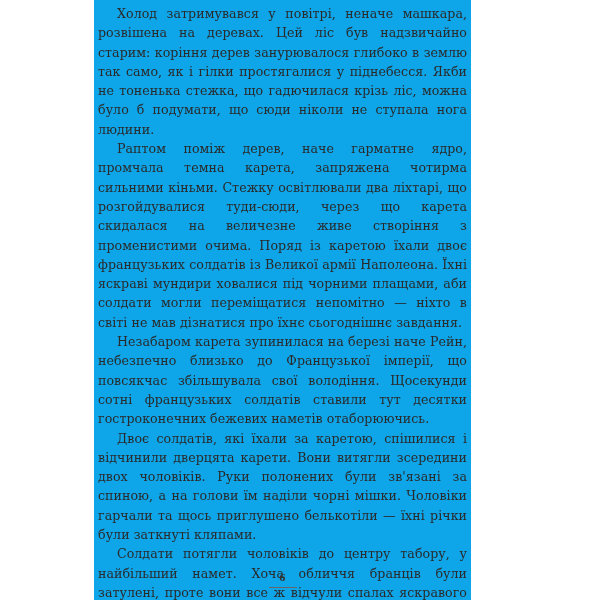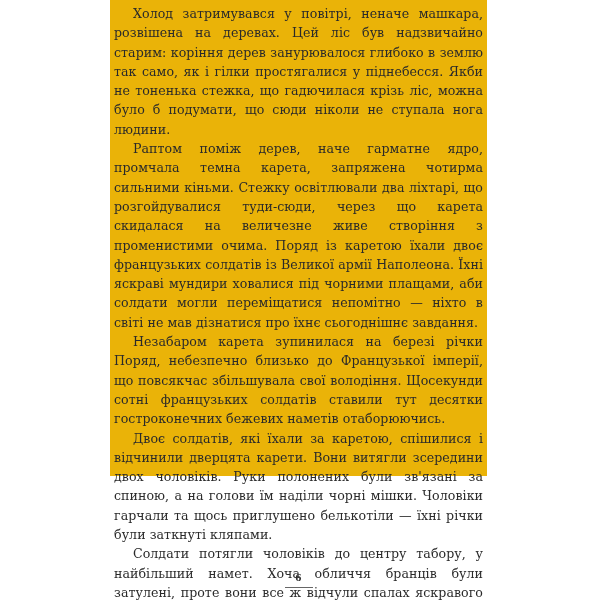--- a/index.html
+++ b/index.html
@@ -5,25 +5,25 @@
     html, body {
       margin: 0;
       padding: 0;
       background: #ffffff;
       width: 600px;
       height: 600px;
       overflow: hidden;
     }
     .page {
       position: absolute;
-      left: 110px;
+      left: 94px;
       top: 0;
       width: 377px;
-      height: 476px;
-      background: #eab308;
+      height: 600px;
+      background: #0ea5e9;
     }
     .text {
       position: absolute;
       left: 4px;
       top: 4px;
       width: 369px;
       font-family: "DejaVu Serif", serif;
       font-size: 12.6px;
       line-height: 19.3px;
       color: #2a2a2a;
@@ -56,19 +56,19 @@
       background: #666;
     }
   </style>
 </head>
 <body>
 
 <div class="page">
   <div class="text">
     <p class="para">Холод затримувався у повітрі, неначе машкара, розвішена на деревах. Цей ліс був надзвичайно старим: коріння дерев занурювалося глибоко в землю так само, як і гілки простягалися у піднебесся. Якби не тоненька стежка, що гадючилася крізь ліс, можна було б подумати, що сюди ніколи не ступала нога людини.</p>
     <p class="para">Раптом поміж дерев, наче гарматне ядро, промчала темна карета, запряжена чотирма сильними кіньми. Стежку освітлювали два ліхтарі, що розгойдувалися туди-сюди, через що карета скидалася на величезне живе створіння з променистими очима. Поряд із каретою їхали двоє французьких солдатів із Великої армії Наполеона. Їхні яскраві мундири ховалися під чорними плащами, аби солдати могли переміщатися непомітно — ніхто в світі не мав дізнатися про їхнє сьогоднішнє завдання.</p>
-    <p class="para">Незабаром карета зупинилася на березі річки Поряд, небезпечно близько до Французької імперії, що повсякчас збільшувала свої володіння. Щосекунди сотні французьких солдатів ставили тут десятки гостроконечних бежевих наметів отаборюючись.</p>
+    <p class="para">Незабаром карета зупинилася на березі наче Рейн, небезпечно близько до Французької імперії, що повсякчас збільшувала свої володіння. Щосекунди сотні французьких солдатів ставили тут десятки гостроконечних бежевих наметів отаборюючись.</p>
     <p class="para">Двоє солдатів, які їхали за каретою, спішилися і відчинили дверцята карети. Вони витягли зсередини двох чоловіків. Руки полонених були зв'язані за спиною, а на голови їм наділи чорні мішки. Чоловіки гарчали та щось приглушено белькотіли — їхні річки були заткнуті кляпами.</p>
     <p class="para">Солдати потягли чоловіків до центру табору, у найбільший намет. Хоча обличчя бранців були затулені, проте вони все ж відчули спалах яскравого світла всередині</p>
   </div>
   <div class="page-number">6</div>
   <div class="page-number-rule"></div>
 </div>
 
 </body></html>

